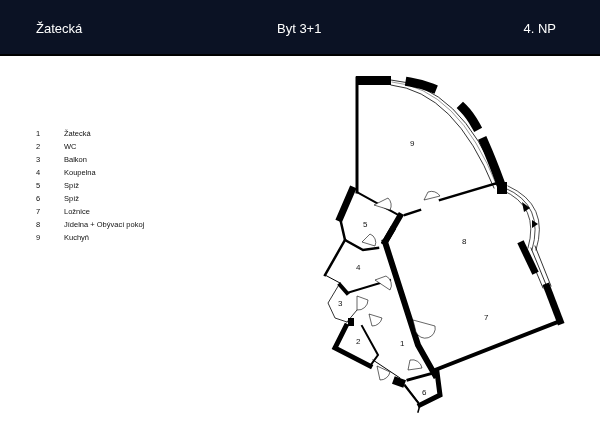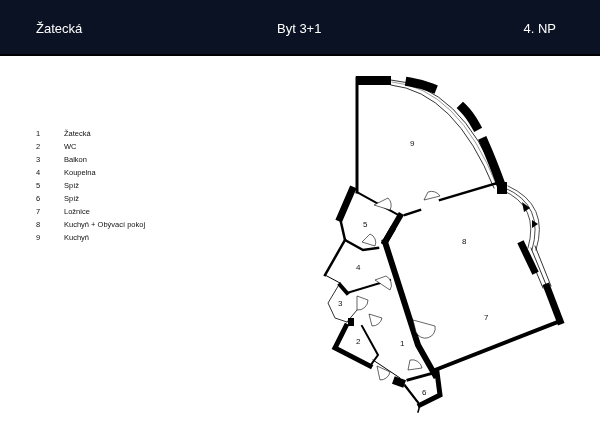--- a/index.html
+++ b/index.html
@@ -62,21 +62,21 @@
   <div class="legend-row">
       <span class="legend-num">6</span>
       <span>Spíž</span>
     </div>
   <div class="legend-row">
       <span class="legend-num">7</span>
       <span>Ložnice</span>
     </div>
   <div class="legend-row">
       <span class="legend-num">8</span>
-      <span>Kuchyň + Obývací pokoj</span>
+      <span>Jídelna + Obývací pokoj</span>
     </div>
   <div class="legend-row">
       <span class="legend-num">9</span>
       <span>Kuchyň</span>
     </div>
 </div>
 
 <svg class="plan" width="600" height="436" viewBox="0 0 600 436">
   <g fill="none" stroke="#000" stroke-linecap="square">
 

